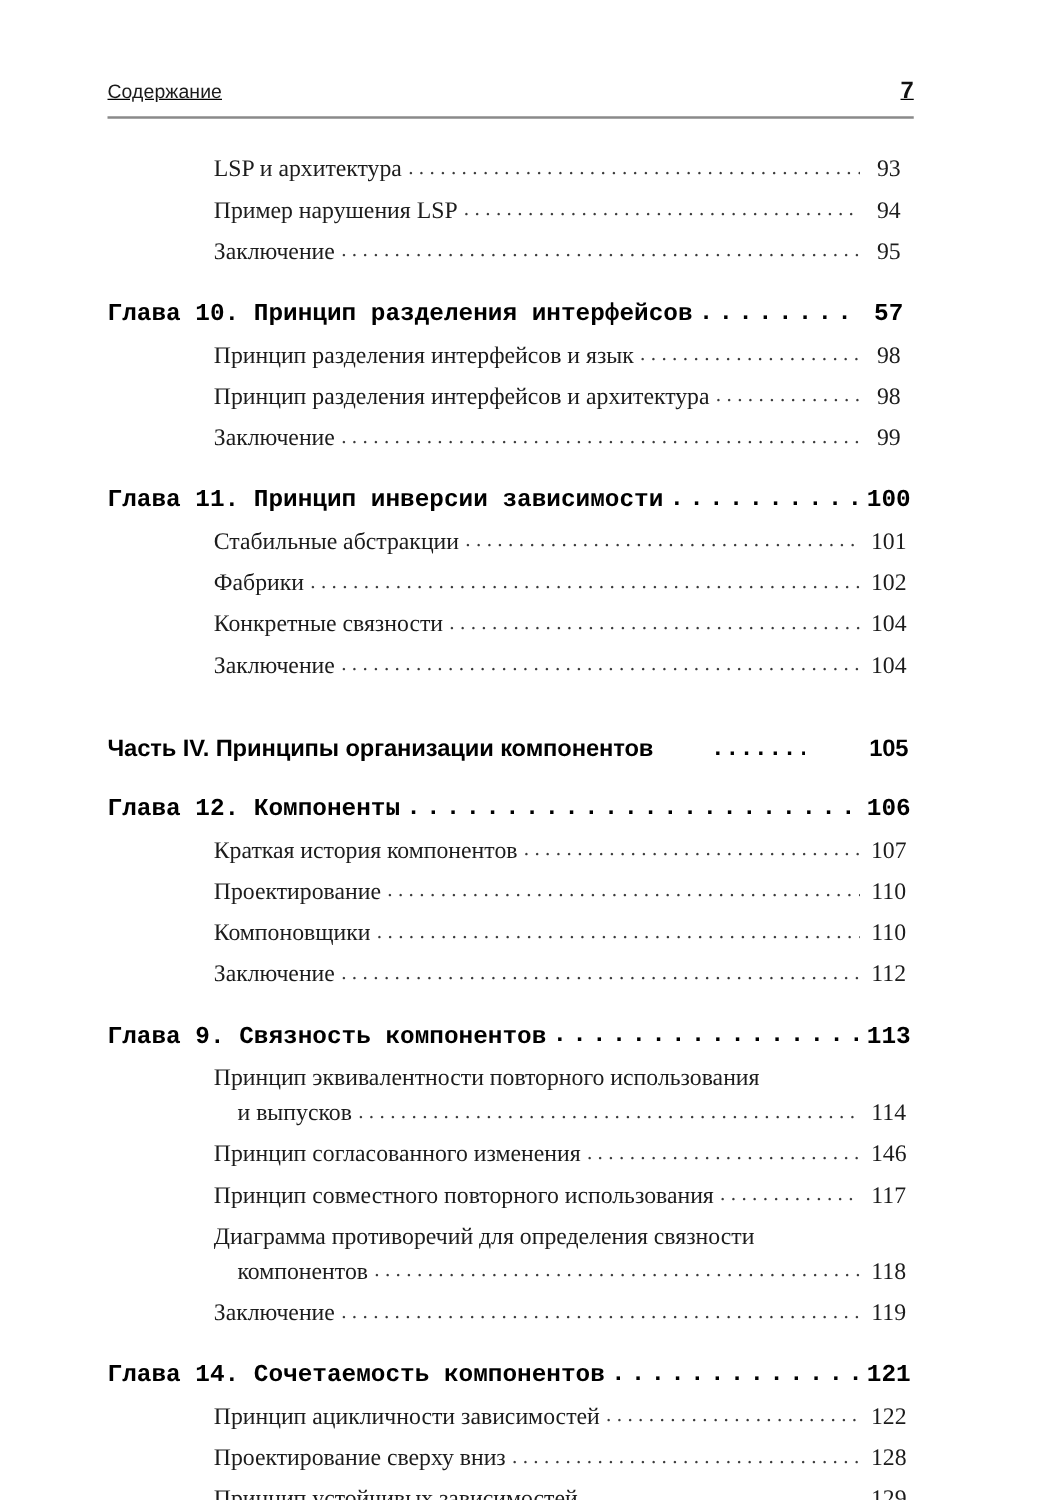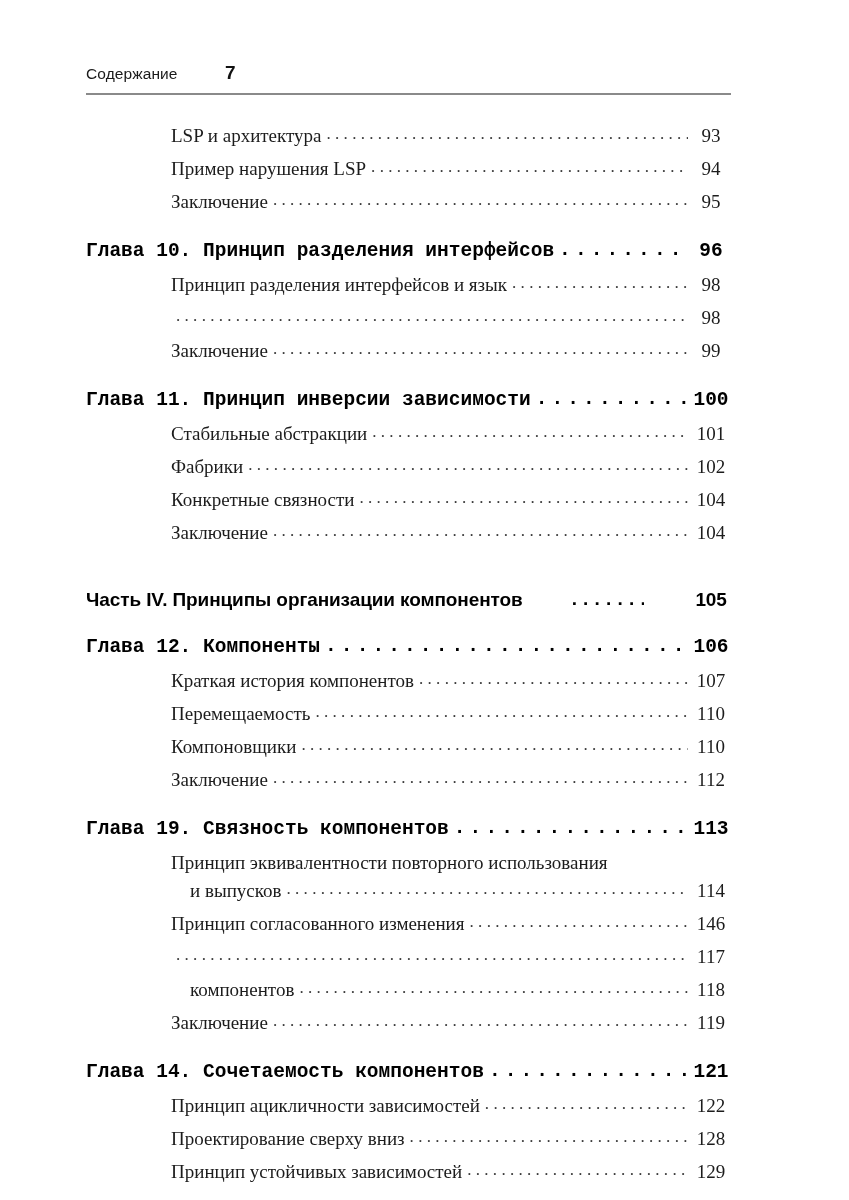--- a/index.html
+++ b/index.html
@@ -26,21 +26,22 @@
 
   
   .running-head {
     position: absolute;
     left: 86px;
     top: 62px;
     width: 645px;
     height: 26px;
     display: flex;
     align-items: baseline;
-    justify-content: flex-start;
+    justify-content: space-between;
+    text-decoration: underline;
   }
   .running-head-title {
     font-family: "Liberation Sans", "DejaVu Sans", sans-serif;
     font-size: 15.5px;
     color: #1a1a1a;
     letter-spacing: 0.1px;
   }
   .running-head-folio {
     font-family: "Liberation Sans", "DejaVu Sans", sans-serif;
     font-size: 19px;
@@ -208,28 +209,29 @@
       </div>
       <div class="row section">
         <span class="label">Заключение</span>
         <span class="leader">...........................................................................................................................................</span>
         <span class="page-no">95</span>
       </div>
       <div class="row chapter">
         <span class="chapter-num">Глава 10. </span>
         <span class="label">Принцип разделения интерфейсов</span>
         <span class="leader">...........................................................................................................................................</span>
-        <span class="page-no">96</span>
+        <span class="page-no">57</span>
       </div>
       <div class="row section">
         <span class="label">Принцип разделения интерфейсов и язык</span>
         <span class="leader">...........................................................................................................................................</span>
         <span class="page-no">98</span>
       </div>
       <div class="row section">
+        <span class="label">Принцип разделения интерфейсов и архитектура</span>
         <span class="leader">...........................................................................................................................................</span>
         <span class="page-no">98</span>
       </div>
       <div class="row section">
         <span class="label">Заключение</span>
         <span class="leader">...........................................................................................................................................</span>
         <span class="page-no">99</span>
       </div>
       <div class="row chapter">
         <span class="chapter-num">Глава 11. </span>
@@ -267,58 +269,60 @@
         <span class="label">Компоненты</span>
         <span class="leader">...........................................................................................................................................</span>
         <span class="page-no">106</span>
       </div>
       <div class="row section">
         <span class="label">Краткая история компонентов</span>
         <span class="leader">...........................................................................................................................................</span>
         <span class="page-no">107</span>
       </div>
       <div class="row section">
-        <span class="label">Перемещаемость</span>
+        <span class="label">Проектирование</span>
         <span class="leader">...........................................................................................................................................</span>
         <span class="page-no">110</span>
       </div>
       <div class="row section">
         <span class="label">Компоновщики</span>
         <span class="leader">...........................................................................................................................................</span>
         <span class="page-no">110</span>
       </div>
       <div class="row section">
         <span class="label">Заключение</span>
         <span class="leader">...........................................................................................................................................</span>
         <span class="page-no">112</span>
       </div>
       <div class="row chapter">
-        <span class="chapter-num">Глава 19. </span>
+        <span class="chapter-num">Глава 9. </span>
         <span class="label">Связность компонентов</span>
         <span class="leader">...........................................................................................................................................</span>
         <span class="page-no">113</span>
       </div>
       <div class="row section wrapped">
         <span class="first-line">Принцип эквивалентности повторного использования</span>
         <span class="second-line">
           <span class="label">и выпусков</span>
           <span class="leader">...........................................................................................................................................</span>
           <span class="page-no">114</span>
         </span>
       </div>
       <div class="row section">
         <span class="label">Принцип согласованного изменения</span>
         <span class="leader">...........................................................................................................................................</span>
         <span class="page-no">146</span>
       </div>
       <div class="row section">
+        <span class="label">Принцип совместного повторного использования</span>
         <span class="leader">...........................................................................................................................................</span>
         <span class="page-no">117</span>
       </div>
       <div class="row section wrapped">
+        <span class="first-line">Диаграмма противоречий для определения связности</span>
         <span class="second-line">
           <span class="label">компонентов</span>
           <span class="leader">...........................................................................................................................................</span>
           <span class="page-no">118</span>
         </span>
       </div>
       <div class="row section">
         <span class="label">Заключение</span>
         <span class="leader">...........................................................................................................................................</span>
         <span class="page-no">119</span>

